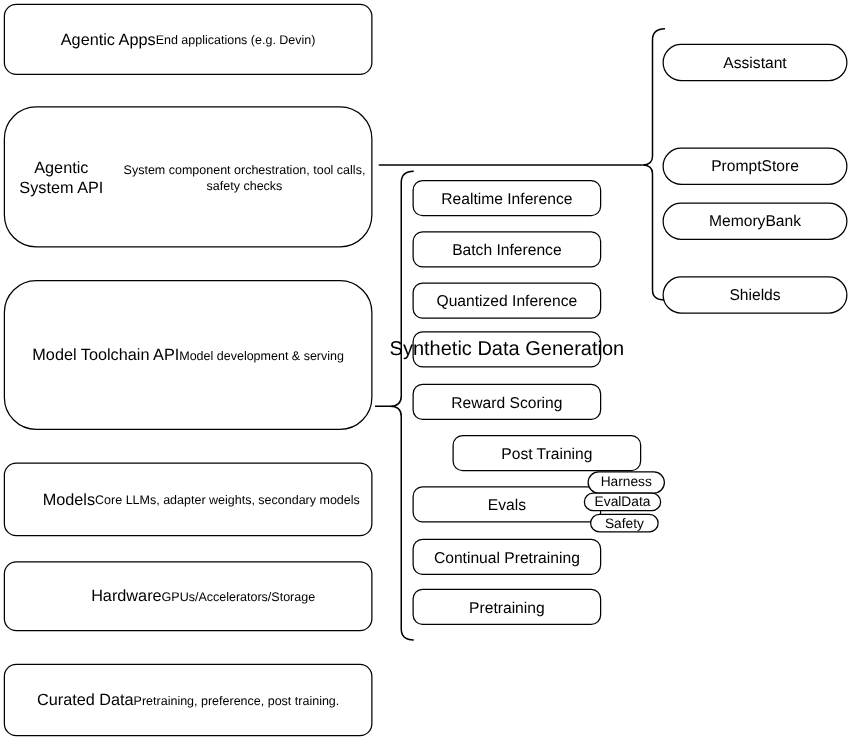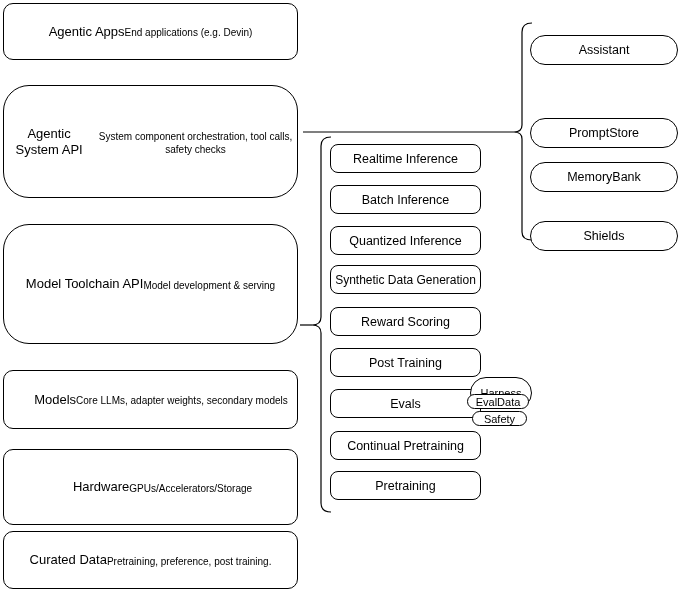--- a/index.html
+++ b/index.html
@@ -36,44 +36,44 @@
     align-items: center;
     text-align: center;
     box-sizing: border-box;
   }
   .lbox .t { font-size: 13px; line-height: 16px; }
   .lbox .s { font-size: 10px; line-height: 13px; margin-top: 2px; }
   #b0 { top: 3px;   height: 57px;  border-radius: 10px; }
   #b1 { top: 85px;  height: 113px; border-radius: 26px; }
   #b2 { top: 224px; height: 120px; border-radius: 26px; }
   #b3 { top: 370px; height: 59px;  border-radius: 10px; padding-left: 21px; }
-  #b4 { top: 449px; height: 76px;  border-radius: 10px; padding-left: 24px; }
+  #b4 { top: 449px; height: 56px;  border-radius: 10px; padding-left: 24px; }
   #b5 { top: 531px; height: 58px;  border-radius: 10px; }
   
   .mbox {
     position: absolute;
     left: 330px;
     width: 151px;
     height: 29px;
     border: 1px solid #000000;
     border-radius: 8px;
     background: #ffffff;
     display: flex;
     justify-content: center;
     align-items: center;
     font-size: 12.5px;
     white-space: nowrap;
     box-sizing: border-box;
   }
   #m0 { top: 144px; }
   #m1 { top: 185px; }
   #m2 { top: 226px; }
-  #m3 { top: 265px; font-size: 12px; justify-content: center; }
+  #m3 { top: 265px; font-size: 16px; justify-content: center; }
   #m4 { top: 307px; }
-  #m5 { top: 348px; }
+  #m5 { top: 348px; margin-left: 32px; }
   #m6 { top: 389px; }
   #m7 { top: 431px; }
   #m8 { top: 471px; }
   
   .rbox {
     position: absolute;
     left: 530px;
     width: 148px;
     height: 30px;
     border: 1px solid #000000;
@@ -98,21 +98,21 @@
     border-radius: 999px;
     background: #ffffff;
     display: flex;
     justify-content: center;
     align-items: center;
     font-size: 11px;
     white-space: nowrap;
     box-sizing: border-box;
     z-index: 5;
   }
-  #o0 { left: 470px; top: 377px; width: 62px; height: 32px; text-align: center; }
+  #o0 { left: 470px; top: 377px; width: 62px; height: 18px; text-align: center; }
   #o1 { left: 467px; top: 394px; width: 62px; height: 15px; }
   #o2 { left: 472px; top: 411px; width: 55px; height: 15px; justify-content: center; }
 </style>
 </head>
 <body>
 
 <div class="canvas">
 
   <svg class="overlay" viewBox="0 0 682 591" xmlns="http://www.w3.org/2000/svg">
     <line x1="303" y1="132" x2="514" y2="132" stroke="#000000" stroke-width="1.2" fill="none"></line>

